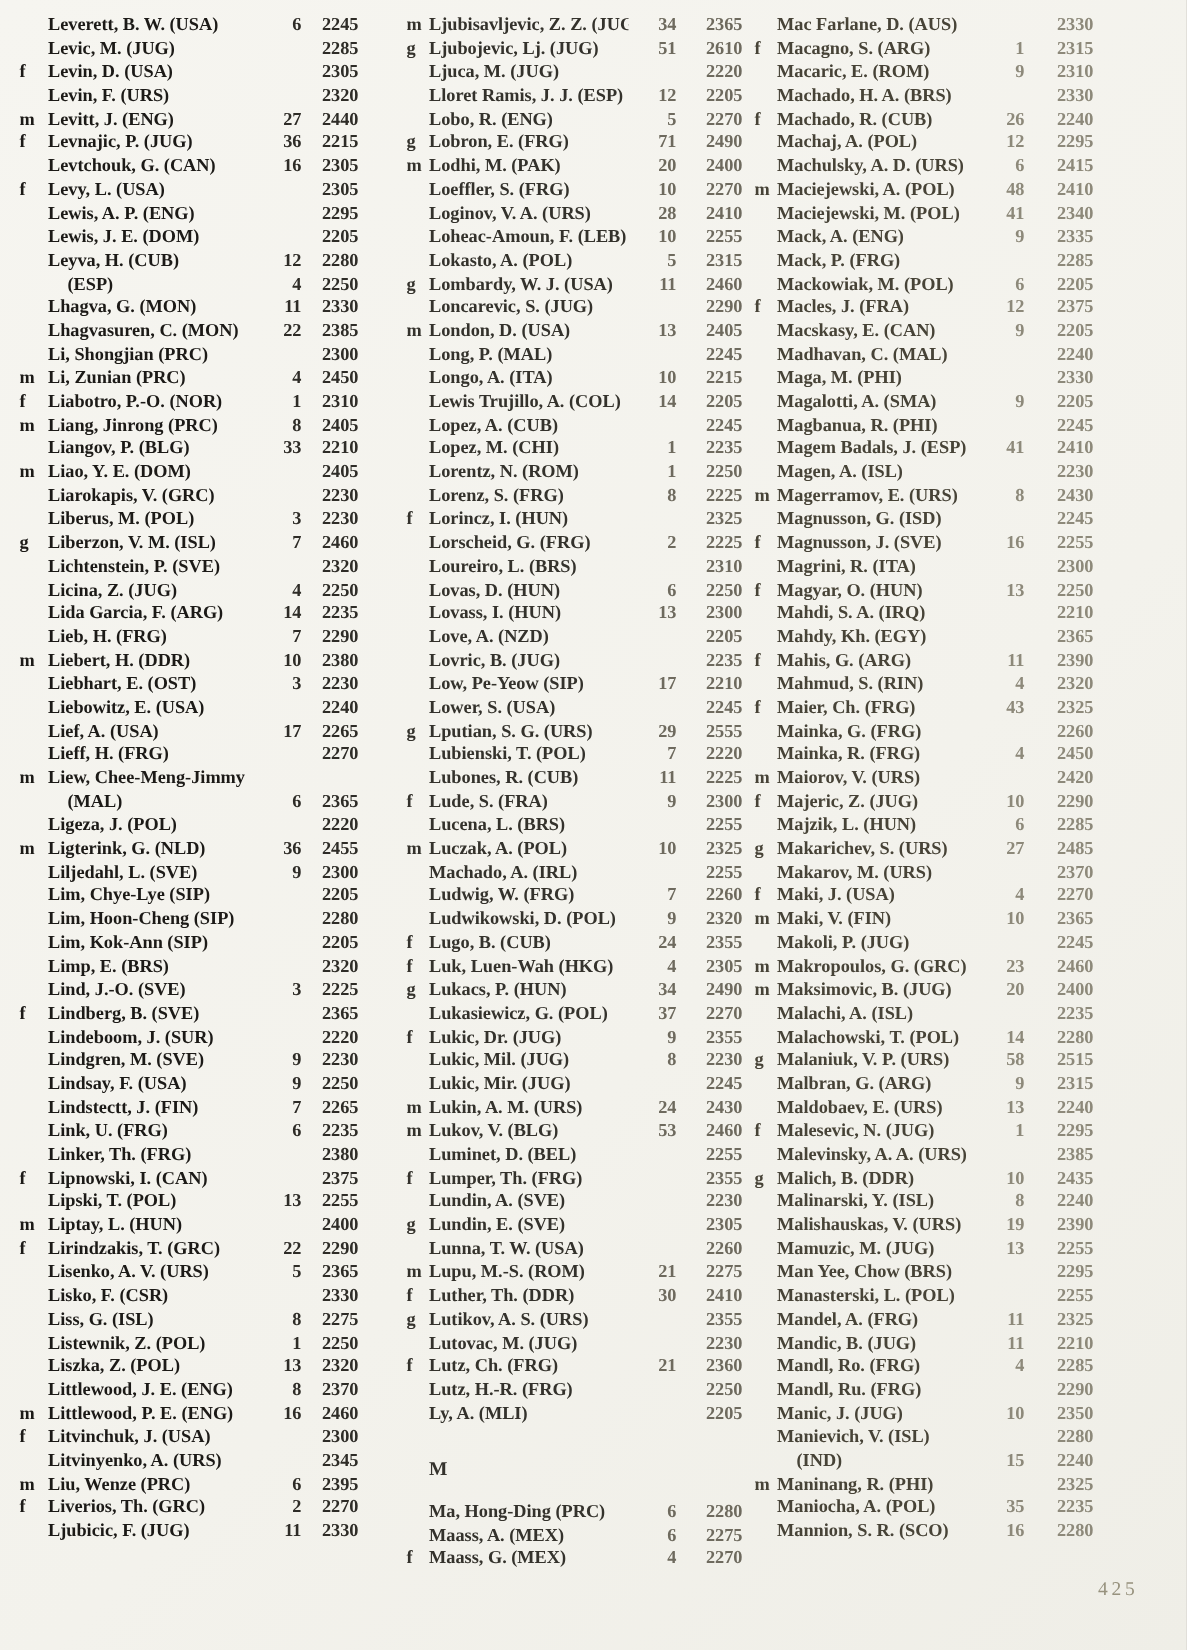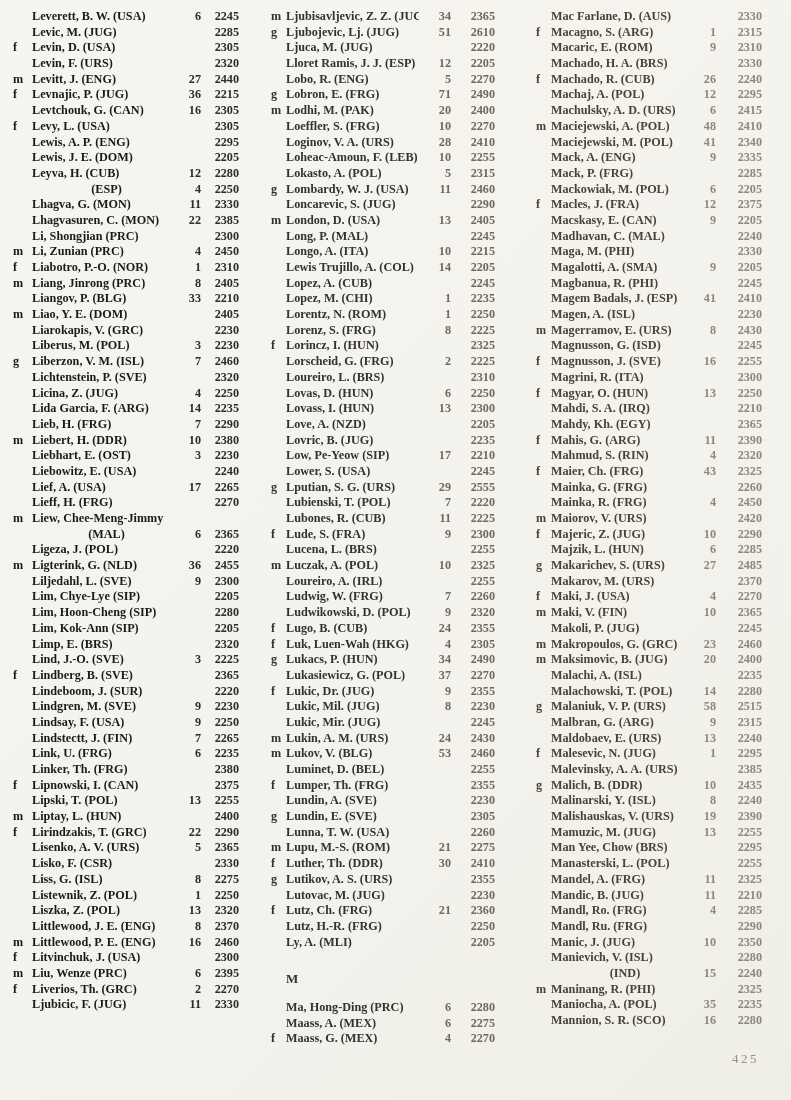--- a/index.html
+++ b/index.html
@@ -7,36 +7,36 @@
     position:relative;
     width:791px; height:1100px;
     margin:0 auto;
     background:linear-gradient(135deg, #f6f5f0 0%, #f3f2ec 60%, #efeee7 100%);
     font-family:"Liberation Serif","DejaVu Serif",serif;
     overflow:hidden;
   }
   .col { position:absolute; top:9px; }
   .col-1 { left:13px;  width:226px; }
   .col-2 { left:271px; width:224px; }
-  .col-3 { left:536px; width:226px; }
+  .col-3 { left:503px; width:226px; }
 
   .row {
     display:grid;
     height:15.7px; line-height:15.7px;
     font-size:12.2px;
     white-space:nowrap;
   }
   .col-1 .row { grid-template-columns:19px 1fr 33px 38px; }
   .col-2 .row { grid-template-columns:15px 1fr 32px 44px; }
   .col-3 .row { grid-template-columns:15px 1fr 30px 46px; }
 
   .flag { font-weight:bold; }
   .nm   { font-weight:bold; overflow:hidden; }
   .g,.rt{ text-align:right; font-weight:bold; font-variant-numeric:tabular-nums; }
-  .row.cont .nm { padding-left:13px;text-align:center; }
+  .row.cont .nm { padding-left:13px; }
   .nm.spanfull { grid-column:2 / 5; }
 
   
   .col-1 .flag, .col-1 .nm { color:#1c1a17; }
   .col-1 .g,  .col-1 .rt   { color:#2e2c27; }
   .col-2 .flag, .col-2 .nm { color:#34322c; }
   .col-2 .g,  .col-2 .rt   { color:#6e6a5e; }
   .col-3 .flag, .col-3 .nm { color:#474337; }
   .col-3 .g,  .col-3 .rt   { color:#8d897a; }
 
@@ -416,20 +416,26 @@
         <span class="g">16</span>
         <span class="rt">2460</span>
       </div>
       <div class="row">
         <span class="flag">f</span>
         <span class="nm">Litvinchuk, J. (USA)</span>
         <span class="g"></span>
         <span class="rt">2300</span>
       </div>
       <div class="row">
+        <span class="flag"></span>
+        <span class="nm">Litvinyenko, A. (URS)</span>
+        <span class="g"></span>
+        <span class="rt">2345</span>
+      </div>
+      <div class="row">
         <span class="flag">m</span>
         <span class="nm">Liu, Wenze (PRC)</span>
         <span class="g">6</span>
         <span class="rt">2395</span>
       </div>
       <div class="row">
         <span class="flag">f</span>
         <span class="nm">Liverios, Th. (GRC)</span>
         <span class="g">2</span>
         <span class="rt">2270</span>
@@ -653,21 +659,21 @@
         <span class="rt">2255</span>
       </div>
       <div class="row">
         <span class="flag">m</span>
         <span class="nm">Luczak, A. (POL)</span>
         <span class="g">10</span>
         <span class="rt">2325</span>
       </div>
       <div class="row">
         <span class="flag"></span>
-        <span class="nm">Loureiro, A. (IRL)</span>
+        <span class="nm">Machado, A. (IRL)</span>
         <span class="g"></span>
         <span class="rt">2255</span>
       </div>
       <div class="row">
         <span class="flag"></span>
         <span class="nm">Ludwig, W. (FRG)</span>
         <span class="g">7</span>
         <span class="rt">2260</span>
       </div>
       <div class="row">

